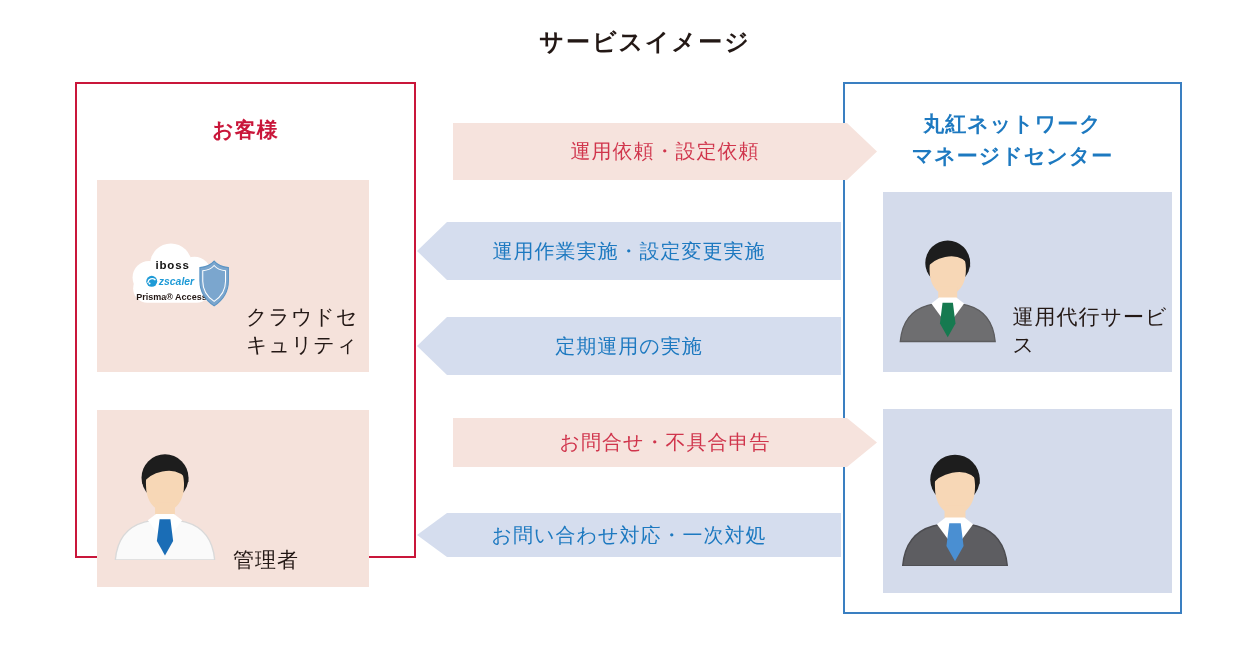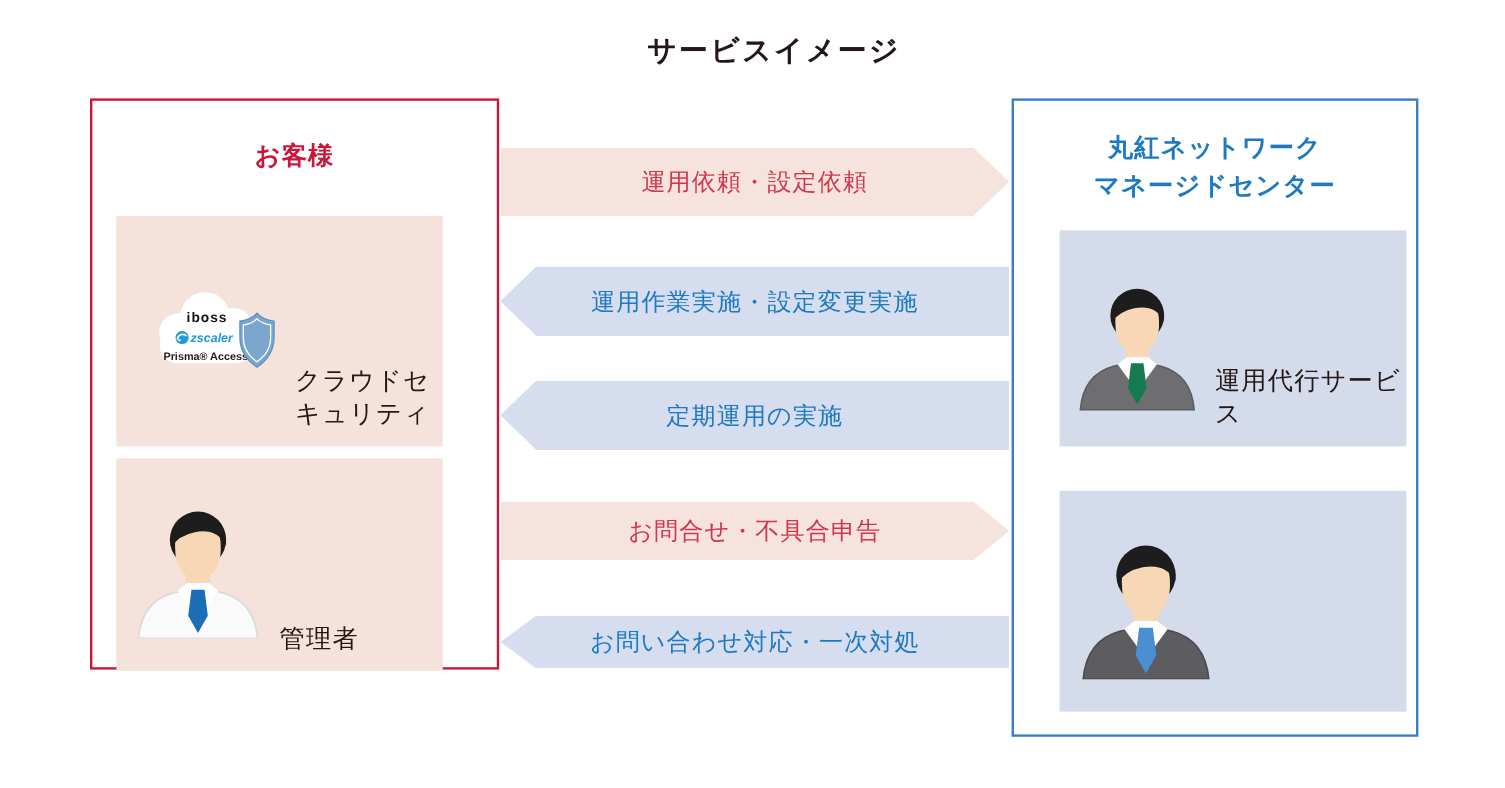--- a/index.html
+++ b/index.html
@@ -15,33 +15,33 @@
   .box.center{left:843px;top:82px;width:339px;height:532px;border:2px solid var(--blue,#3a7fc1);}
   .box-title{width:100%;text-align:center;font-weight:700;font-size:21px;letter-spacing:1px;}
   .customer .box-title{margin-top:32px;color:var(--red,#c9163a);}
   .center .box-title{margin-top:24px;color:var(--blue-text,#1d79c0);line-height:1.5;}
 
   
   .panel{position:absolute;box-sizing:border-box;display:flex;flex-direction:row;align-items:center;}
   .panel.pink{background:var(--pink-fill,#f5e2db);}
   .panel.blue{background:var(--blue-panel,#d4dbeb);}
   .customer .panel-cloud{left:20px;top:96px;width:272px;height:192px;}
-  .customer .panel-admin{left:20px;top:298px;width:272px;height:177px;align-items:center;}
+  .customer .panel-admin{left:20px;top:326px;width:272px;height:177px;align-items:center;}
   .center .panel-svc1{left:38px;top:108px;width:289px;height:180px;}
   .center .panel-svc2{left:38px;top:325px;width:289px;height:184px;}
   .panel-label{margin-top:auto;margin-bottom:13px;font-size:21px;letter-spacing:1px;color:#231815;}
 
   .cloud-svg{width:272px;height:150px;margin-top:4px;}
   .person-svg{width:144px;height:118px;margin-top:12px;}
   .panel-admin .person-svg{width:136px;height:112px;margin-top:10px;}
 
   
   .arrow{position:absolute;left:417px;width:424px;display:flex;align-items:center;justify-content:center;
     font-size:20px;font-weight:500;letter-spacing:1px;}
-  .arrow.right{clip-path:polygon(0 0,calc(100% - 30px) 0,100% 50%,calc(100% - 30px) 100%,0 100%);}
+  .arrow.right{clip-path:polygon(0 0,calc(100% - 30px) 0,100% 50%,calc(100% - 30px) 100%,0 100%);margin-left:36px;}
   .arrow.left{clip-path:polygon(30px 0,100% 0,100% 100%,30px 100%,0 50%);}
   .arrow.pink{background:var(--arrow-pink,#f6e3dd);color:var(--red-text,#d03a50);}
   .arrow.blue{background:var(--arrow-blue,#d5ddee);color:var(--blue-text,#1d79c0);}
   .arrow-1{top:123px;height:57px;}
   .arrow-2{top:222px;height:58px;}
   .arrow-3{top:317px;height:58px;}
   .arrow-4{top:418px;height:49px;}
   .arrow-5{top:513px;height:44px;}
 
   svg text{font-family:"Liberation Sans","DejaVu Sans",sans-serif;}

